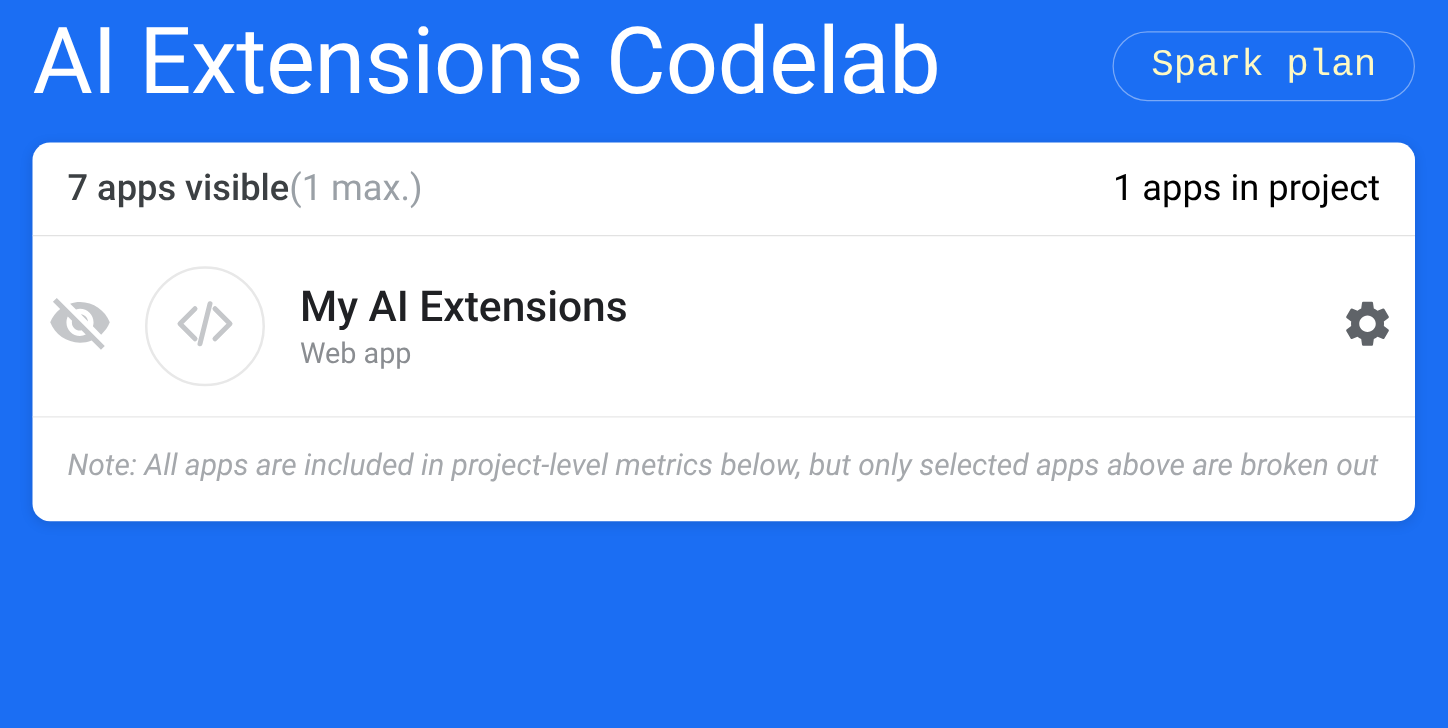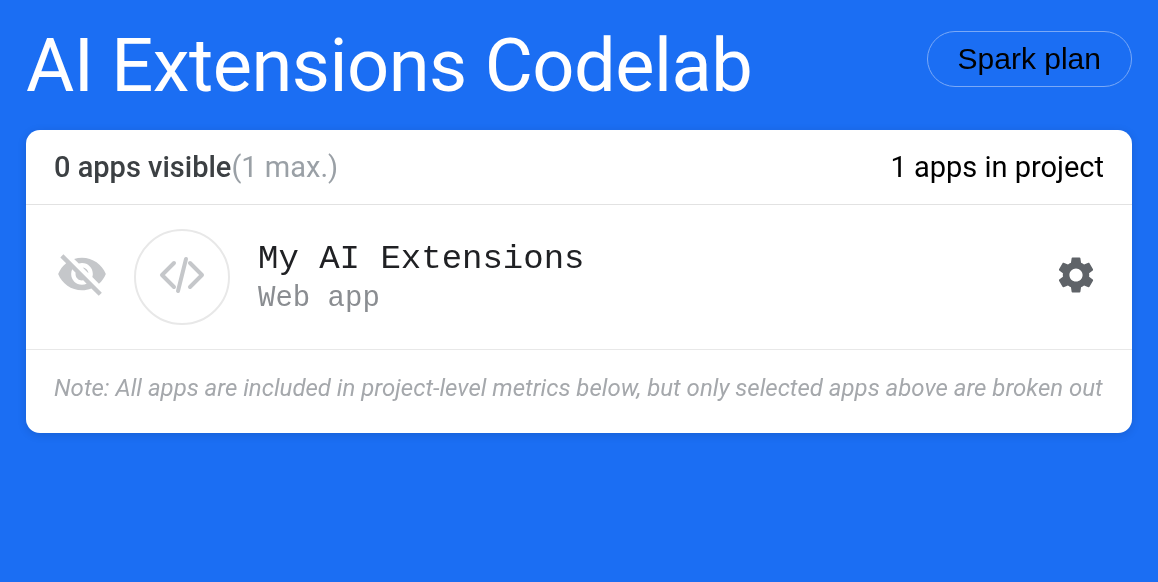--- a/index.html
+++ b/index.html
@@ -11,44 +11,45 @@
       height: 582px;
       overflow: hidden;
     }
 
     .page {
       padding: 0 26px;
     }
 
     .header {
       display: flex;
-      align-items: flex-start;
+      align-items: center;
       justify-content: space-between;
-      padding: 25px 0 24px 0;
+      padding: 9px 0 24px 0;
     }
 
     .project-title {
       color: #ffffff;
       font-size: 74px;
       font-weight: 400;
       letter-spacing: -0.5px;
       line-height: 1.1;
     }
 
     .plan-pill {
       border: 1.5px solid #7aa9f7;
       border-radius: 28px;
       padding: 10px 30px;
-      color: #000000;
+      color: #fef9c3;
       font-size: 30px;
       font-weight: 500;
       background: #1b6ef3;
       cursor: pointer;
       white-space: nowrap;
       margin-top: 6px;
+      font-family: Liberation Mono, monospace;
     }
 
     .card {
       background: #ffffff;
       border-radius: 14px;
       box-shadow: 0 2px 10px rgba(0,0,0,0.12);
       overflow: hidden;
     }
 
     .card-top {
@@ -68,23 +69,22 @@
       color: #9aa0a6;
       font-weight: 400;
     }
     .apps-in-project {
       color: #000000;
     }
 
     .card-row {
       display: flex;
       align-items: center;
-      padding: 24px 28px;
+      padding: 24px 10px;
       border-bottom: 1px solid #e8e8e8;
-      font-family: Liberation Mono, monospace;
     }
 
     .icon-btn {
       width: 56px;
       height: 56px;
       display: flex;
       align-items: center;
       justify-content: center;
       color: #c5c7ca;
       cursor: pointer;
@@ -110,21 +110,21 @@
 
     .app-name {
       color: #202124;
       font-size: 34px;
       font-weight: 500;
       line-height: 1.2;
     }
 
     .app-type {
       color: #8a8d91;
-      font-size: 29px;
+      font-size: 23px;
       margin-top: 2px;
     }
 
     .gear-btn {
       width: 56px;
       height: 56px;
       display: flex;
       align-items: center;
       justify-content: center;
       color: #5f6368;
@@ -146,21 +146,21 @@
 
   <div class="header">
     <h1 class="project-title">AI Extensions Codelab</h1>
     <button class="plan-pill">Spark plan</button>
   </div>
 
   <div class="card">
 
     <div class="card-top">
       <div>
-        <span class="visible-count">0 apps visible</span><span class="visible-max">(1 max.)</span>
+        <span class="visible-count">7 apps visible</span><span class="visible-max">(1 max.)</span>
       </div>
       <div class="apps-in-project">1 apps in project</div>
     </div>
 
     <div class="card-row">
       <div class="icon-btn">
         <span>
           <svg width="52" height="52" viewBox="0 0 24 24" fill="currentColor">
             <path d="M12 6.5c2.76 0 5 2.24 5 5 0 .51-.1 1-.24 1.46l3.06 3.06c1.39-1.23 2.49-2.77 3.18-4.53C21.27 7.11 17 4 12 4c-1.27 0-2.49.2-3.64.57l2.17 2.17c.47-.14.96-.24 1.47-.24zM3.42 2.45 2 3.87l2.68 2.68C3.06 7.83 1.77 9.53 1 11.49 2.73 15.89 7 19 12 19c1.52 0 2.97-.3 4.31-.82l3.43 3.43 1.41-1.41L3.42 2.45zM12 16.5c-2.76 0-5-2.24-5-5 0-.77.18-1.5.49-2.14l1.57 1.57c-.03.18-.06.37-.06.57 0 1.66 1.34 3 3 3 .2 0 .38-.03.57-.07L14.14 16c-.65.32-1.37.5-2.14.5zm2.97-5.33c-.15-1.4-1.25-2.49-2.64-2.64l2.64 2.64z"></path>
           </svg>

